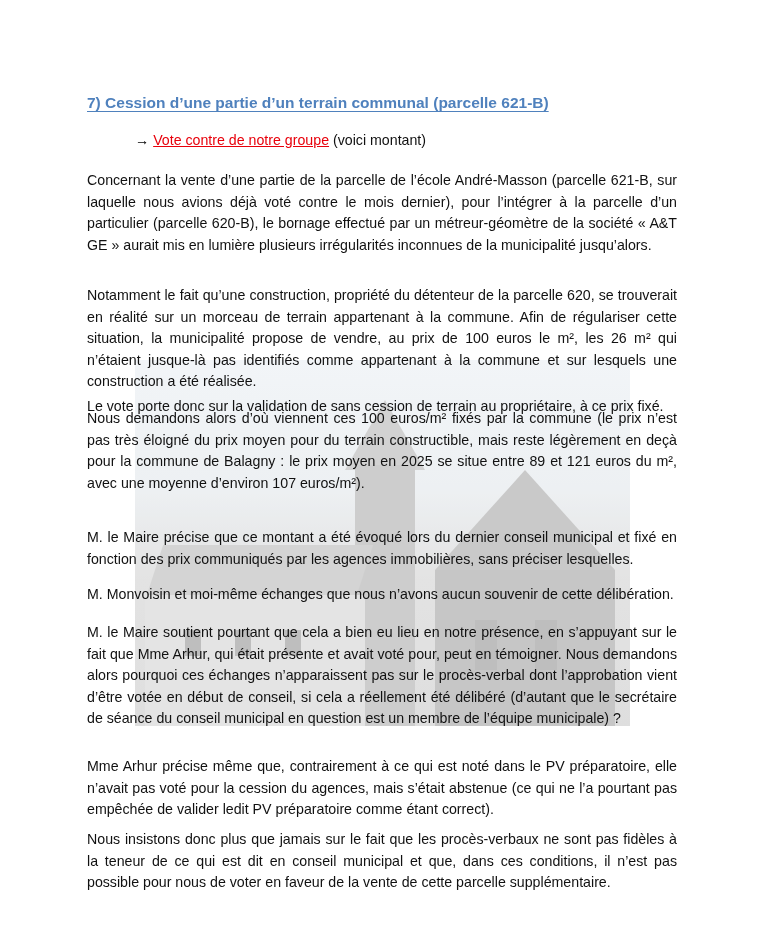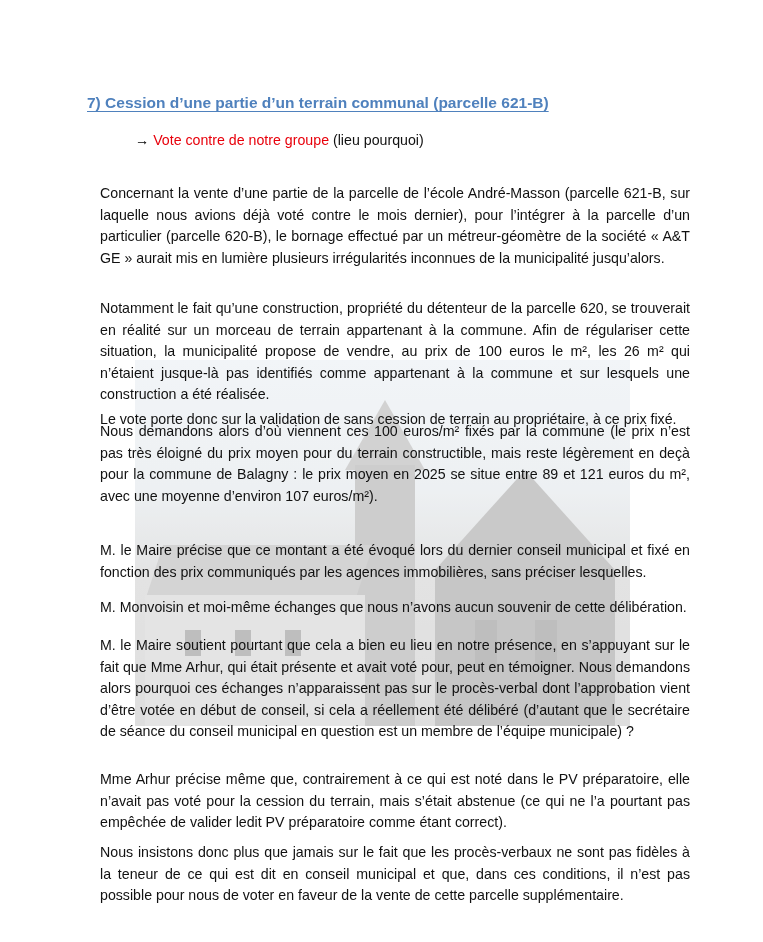--- a/index.html
+++ b/index.html
@@ -28,22 +28,22 @@
     font-family: "Liberation Sans", "DejaVu Sans", sans-serif;
     font-size: 14.2px; color: #111; line-height: 21.6px;
   }
   .heading {
     position: absolute; left: 0; top: 92px; white-space: nowrap;
     color: #4f81bd; font-weight: bold; font-size: 15.5px; text-decoration: underline;
     text-underline-offset: 3px; margin: 0;
   }
   .vote-line { position: absolute; left: 48px; top: 130px; white-space: nowrap; }
   .vote-arrow { color: #000; }
-  .vote-red { color: #e8000b; }
-  .para { position: absolute; left: 0; width: 590px; text-align: justify; margin: 13px; }
+  .vote-red { color: #e8000b; text-decoration: underline; }
+  .para { position: absolute; left: 0; width: 590px; text-align: justify; margin: 0; }
 </style>
 </head>
 <body>
 
 <div class="page">
 
   <div class="watermark">
     <div class="wm-shape wm-spire"></div>
     <div class="wm-shape wm-tower"></div>
     <div class="wm-shape wm-church-roof"></div>
@@ -55,26 +55,26 @@
     <div class="wm-shape wm-window" style="left:150px;top:270px"></div>
     <div class="wm-shape wm-window" style="left:340px;top:260px;width:22px;height:50px"></div>
     <div class="wm-shape wm-window" style="left:400px;top:260px;width:22px;height:50px"></div>
   </div>
 
   <div class="content">
     <h2 class="heading">7) Cession d’une partie d’un terrain communal (parcelle 621-B)</h2>
 
     <div class="vote-line">
       <span class="vote-arrow">→</span>
-      <span class="vote-red">Vote contre de notre groupe</span><span> (lieu pourquoi)</span>
+      <span class="vote-red">Vote contre de notre groupe</span><span> (voici montant)</span>
     </div>
 
     <p class="para" style="top:170px">Concernant la vente d’une partie de la parcelle de l’école André-Masson (parcelle 621-B, sur laquelle nous avions déjà voté contre le mois dernier), pour l’intégrer à la parcelle d’un particulier (parcelle 620-B), le bornage effectué par un métreur-géomètre de la société « A&amp;T GE » aurait mis en lumière plusieurs irrégularités inconnues de la municipalité jusqu’alors.</p>
     <p class="para" style="top:285px">Notamment le fait qu’une construction, propriété du détenteur de la parcelle 620, se trouverait en réalité sur un morceau de terrain appartenant à la commune. Afin de régulariser cette situation, la municipalité propose de vendre, au prix de 100 euros le m², les 26 m² qui n’étaient jusque-là pas identifiés comme appartenant à la commune et sur lesquels une construction a été réalisée.</p>
     <p class="para" style="top:396px">Le vote porte donc sur la validation de sans cession de terrain au propriétaire, à ce prix fixé.</p>
     <p class="para" style="top:408px">Nous demandons alors d’où viennent ces 100 euros/m² fixés par la commune (le prix n’est pas très éloigné du prix moyen pour du terrain constructible, mais reste légèrement en deçà pour la commune de Balagny : le prix moyen en 2025 se situe entre 89 et 121 euros du m², avec une moyenne d’environ 107 euros/m²).</p>
     <p class="para" style="top:527px">M. le Maire précise que ce montant a été évoqué lors du dernier conseil municipal et fixé en fonction des prix communiqués par les agences immobilières, sans préciser lesquelles.</p>
     <p class="para" style="top:584px">M. Monvoisin et moi-même échanges que nous n’avons aucun souvenir de cette délibération.</p>
     <p class="para" style="top:622px">M. le Maire soutient pourtant que cela a bien eu lieu en notre présence, en s’appuyant sur le fait que Mme Arhur, qui était présente et avait voté pour, peut en témoigner. Nous demandons alors pourquoi ces échanges n’apparaissent pas sur le procès-verbal dont l’approbation vient d’être votée en début de conseil, si cela a réellement été délibéré (d’autant que le secrétaire de séance du conseil municipal en question est un membre de l’équipe municipale) ?</p>
-    <p class="para" style="top:756px">Mme Arhur précise même que, contrairement à ce qui est noté dans le PV préparatoire, elle n’avait pas voté pour la cession du terrain, mais s’était abstenue (ce qui ne l’a pourtant pas empêchée de valider ledit PV préparatoire comme étant correct).</p>
+    <p class="para" style="top:756px">Mme Arhur précise même que, contrairement à ce qui est noté dans le PV préparatoire, elle n’avait pas voté pour la cession du agences, mais s’était abstenue (ce qui ne l’a pourtant pas empêchée de valider ledit PV préparatoire comme étant correct).</p>
     <p class="para" style="top:829px">Nous insistons donc plus que jamais sur le fait que les procès-verbaux ne sont pas fidèles à la teneur de ce qui est dit en conseil municipal et que, dans ces conditions, il n’est pas possible pour nous de voter en faveur de la vente de cette parcelle supplémentaire.</p>
   </div>
 </div>
 
 </body></html>

